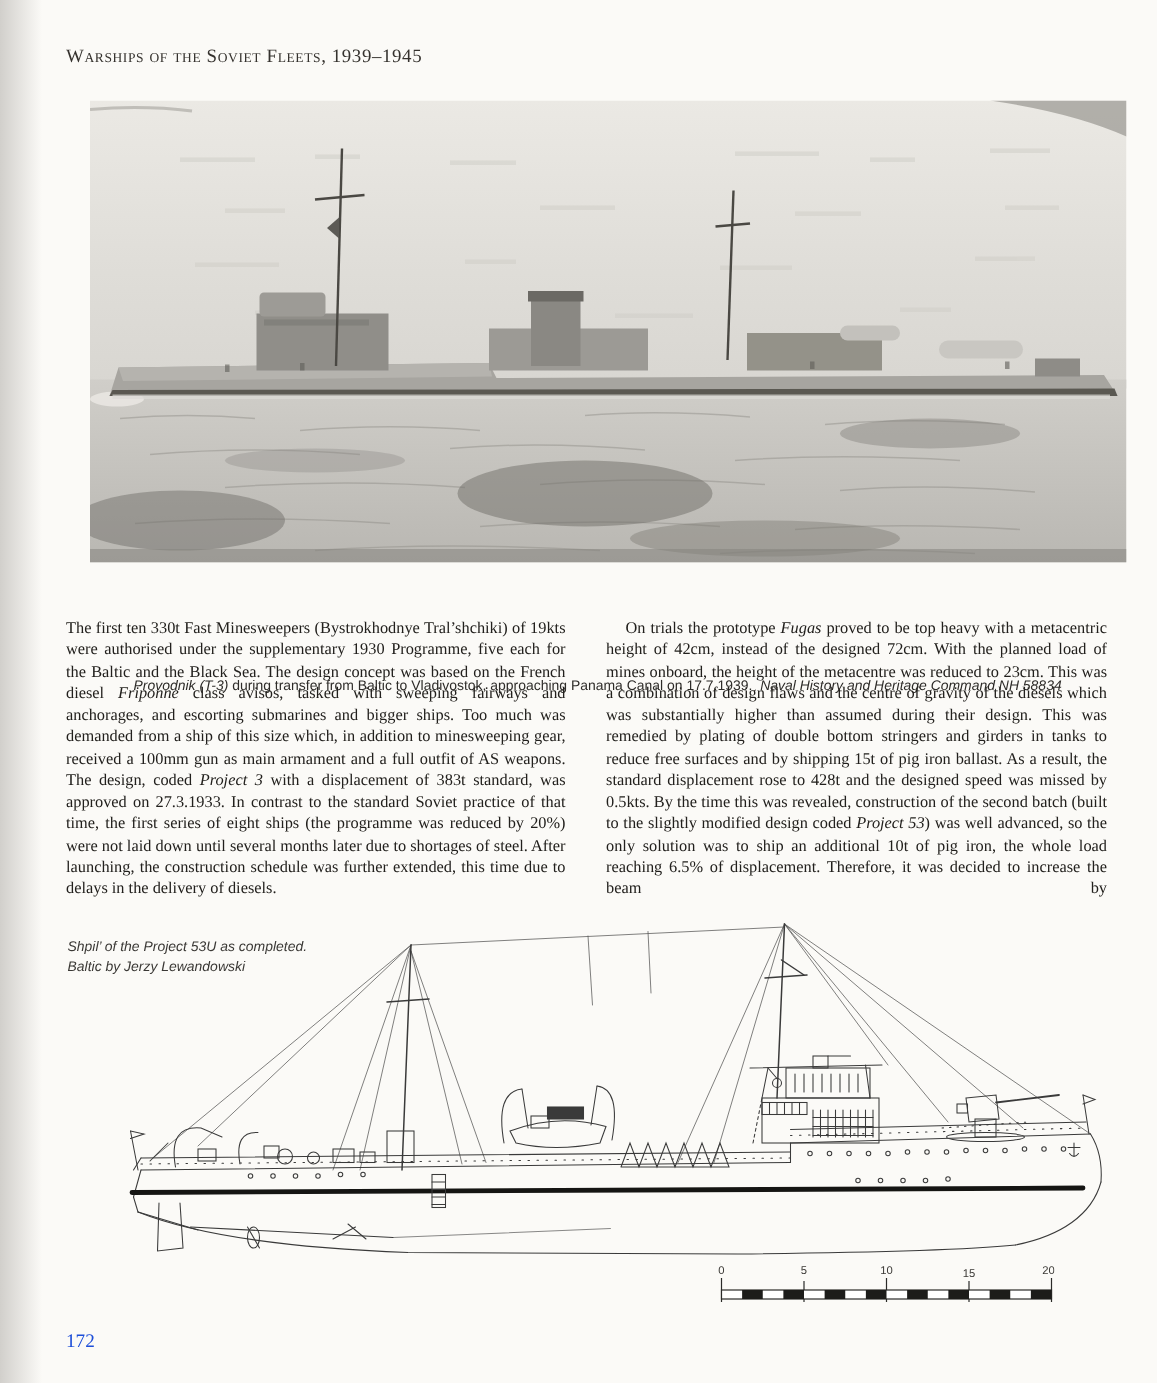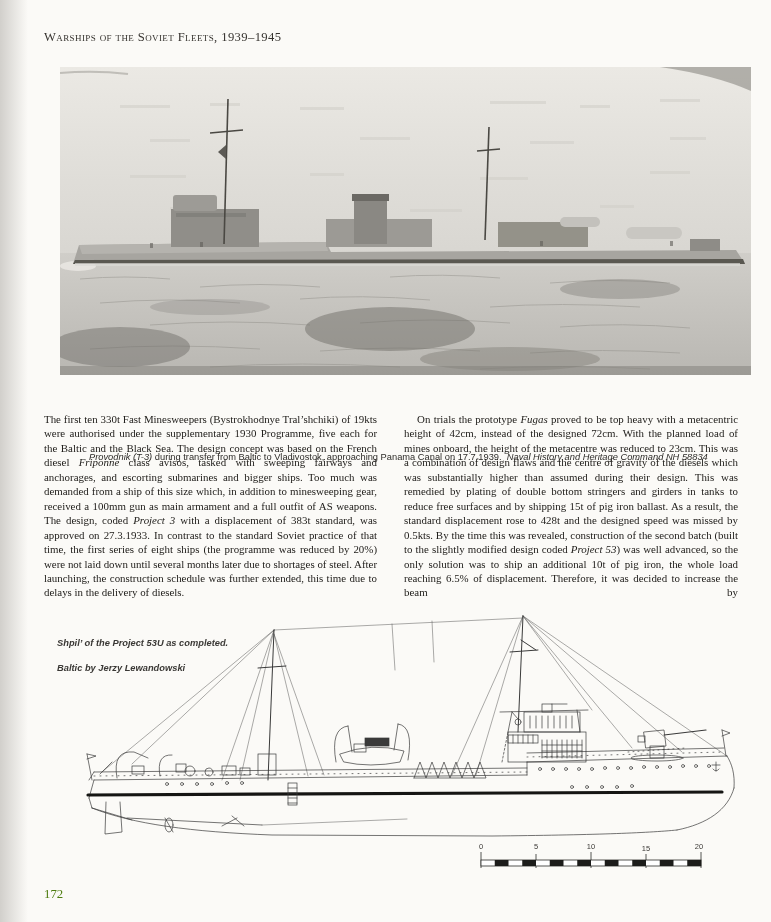--- a/index.html
+++ b/index.html
@@ -13,27 +13,27 @@
   .photo svg{display:block;width:100%;height:100%;}
   .caption{position:absolute;left:45px;top:384px;width:692px;
     font-family:"Liberation Sans","DejaVu Sans",sans-serif;font-size:9.3px;color:#2d2b28;line-height:12px;}
   i{font-style:italic;}
   .columns{position:absolute;left:44px;top:412px;width:694px;display:flex;gap:27px;}
   .col{width:340px;font-size:10.9px;line-height:14.45px;color:#22201d;text-align:justify;hyphens:none;}
   .col p{margin:0;}
   .col-right p{text-indent:13px;text-align-last:justify;}
   .drawing-caption{position:absolute;left:45px;top:625px;z-index:3;
     font-family:"Liberation Sans","DejaVu Sans",sans-serif;font-size:9.3px;line-height:12.5px;color:#3a3835;}
-  .drawing-caption p{margin:12px;font-weight:bold;}
+  .drawing-caption p{margin:0;}
   .line-drawing{position:absolute;left:72px;top:612px;width:674px;height:248px;z-index:1;}
   .line-drawing svg{display:block;width:100%;height:100%;}
   .scalebar{position:absolute;left:478px;top:840px;width:225px;height:34px;z-index:2;}
   .scalebar svg{display:block;width:100%;height:100%;}
   .scalebar text{font-family:"Liberation Sans","DejaVu Sans",sans-serif;font-size:7.5px;fill:#3b3936;}
-  .page-number{position:absolute;left:44px;top:887px;font-size:12.8px;color:#4d7c0f;}
+  .page-number{position:absolute;left:44px;top:887px;font-size:12.8px;color:#1d4ed8;}
 </style>
 </head>
 <body>
 
 <div class="page">
   <div class="gutter"></div>
 
   <div class="running-header">Warships of the Soviet Fleets, 1939–1945</div>
 
   <figure class="photo" style="margin:0">

